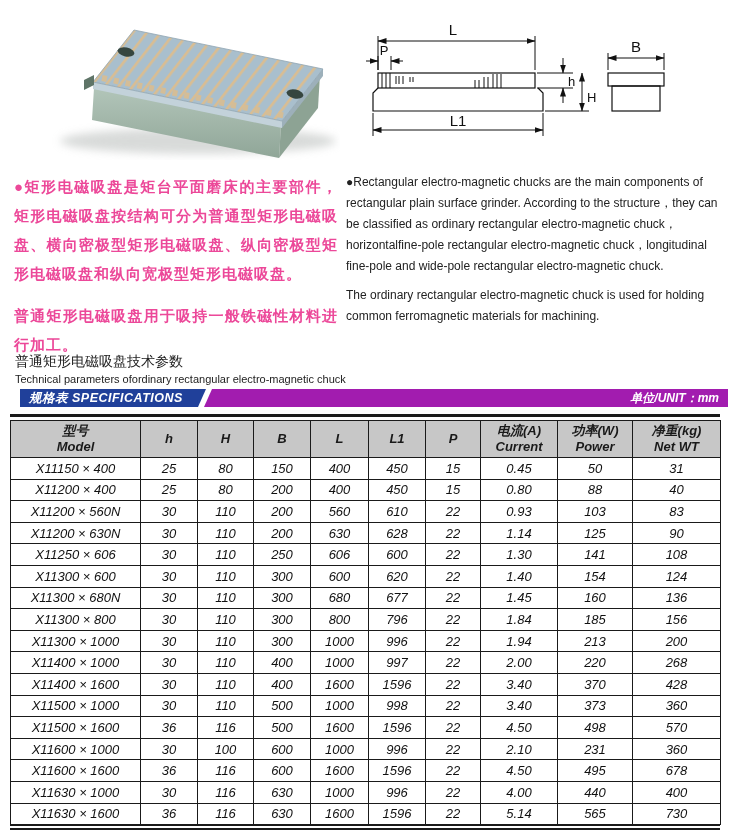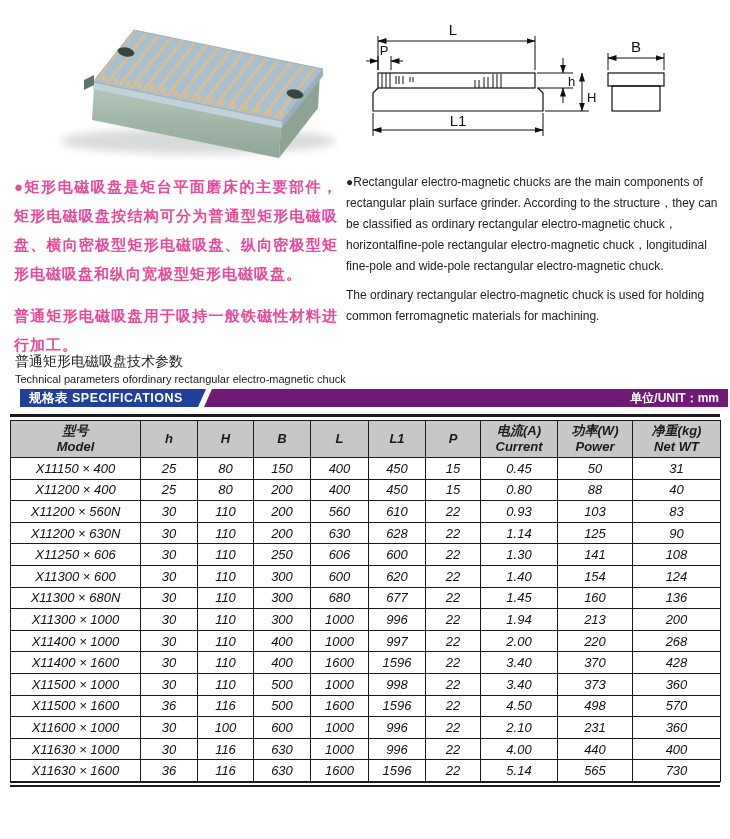--- a/index.html
+++ b/index.html
@@ -18,21 +18,21 @@
   .intro-en{position:absolute;left:346px;top:172px;width:380px;
             font-size:12px;line-height:21px;color:#222;}
   .intro-en p{margin:0 0 8px 0;}
 
   
   .sec-title{position:absolute;left:15px;top:352px;width:700px;}
   .sec-title .zh{font-size:14px;font-weight:normal;margin:0;line-height:18px;color:#222;}
   .sec-title .en{font-size:11px;margin:0;line-height:18px;color:#222;}
 
   
-  .banner{position:absolute;left:20px;top:389px;width:708px;height:18px;background:#701a75;}
+  .banner{position:absolute;left:20px;top:389px;width:708px;height:18px;background:#a21caf;font-style:italic;}
   .banner .spec-plate-white{position:absolute;left:0;top:0;width:192px;height:18px;background:#ffffff;
        clip-path:polygon(0 0,100% 0,calc(100% - 8px) 100%,0 100%);}
   .banner .spec-plate{position:absolute;left:0;top:0;width:186px;height:18px;background:#20409a;
        clip-path:polygon(0 0,100% 0,calc(100% - 8px) 100%,0 100%);
        display:flex;align-items:center;}
   .banner .spec-text{color:#fff;font-size:12.5px;font-weight:bold;padding-left:9px;white-space:nowrap;letter-spacing:.5px;}
   .banner .unit{position:absolute;right:9px;top:0;height:18px;display:flex;align-items:center;
        color:#fff;font-size:12px;font-weight:bold;}
 
   
@@ -306,20 +306,32 @@
             <td>110</td>
             <td>300</td>
             <td>680</td>
             <td>677</td>
             <td>22</td>
             <td>1.45</td>
             <td>160</td>
             <td>136</td>
           </tr>
           <tr>
+            <td>X11300 × 800</td>
+            <td>30</td>
+            <td>110</td>
+            <td>300</td>
+            <td>800</td>
+            <td>796</td>
+            <td>22</td>
+            <td>1.84</td>
+            <td>185</td>
+            <td>156</td>
+          </tr>
+          <tr>
             <td>X11300 × 1000</td>
             <td>30</td>
             <td>110</td>
             <td>300</td>
             <td>1000</td>
             <td>996</td>
             <td>22</td>
             <td>1.94</td>
             <td>213</td>
             <td>200</td>
@@ -378,20 +390,32 @@
             <td>100</td>
             <td>600</td>
             <td>1000</td>
             <td>996</td>
             <td>22</td>
             <td>2.10</td>
             <td>231</td>
             <td>360</td>
           </tr>
           <tr>
+            <td>X11600 × 1600</td>
+            <td>36</td>
+            <td>116</td>
+            <td>600</td>
+            <td>1600</td>
+            <td>1596</td>
+            <td>22</td>
+            <td>4.50</td>
+            <td>495</td>
+            <td>678</td>
+          </tr>
+          <tr>
             <td>X11630 × 1000</td>
             <td>30</td>
             <td>116</td>
             <td>630</td>
             <td>1000</td>
             <td>996</td>
             <td>22</td>
             <td>4.00</td>
             <td>440</td>
             <td>400</td>

